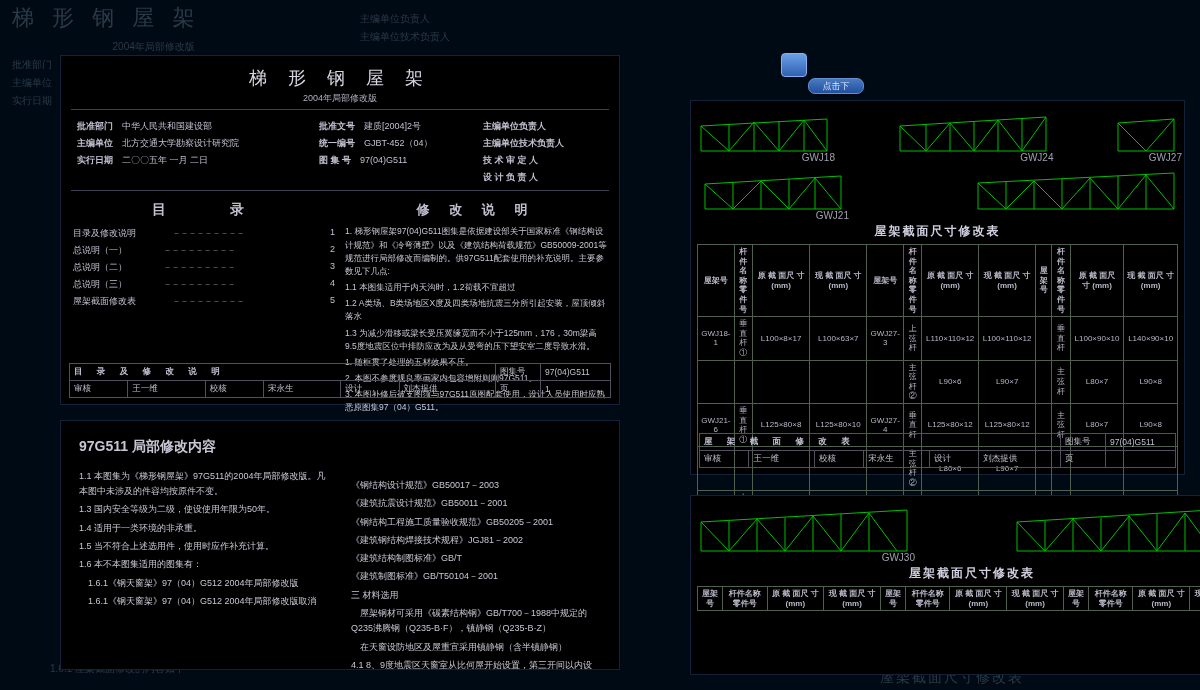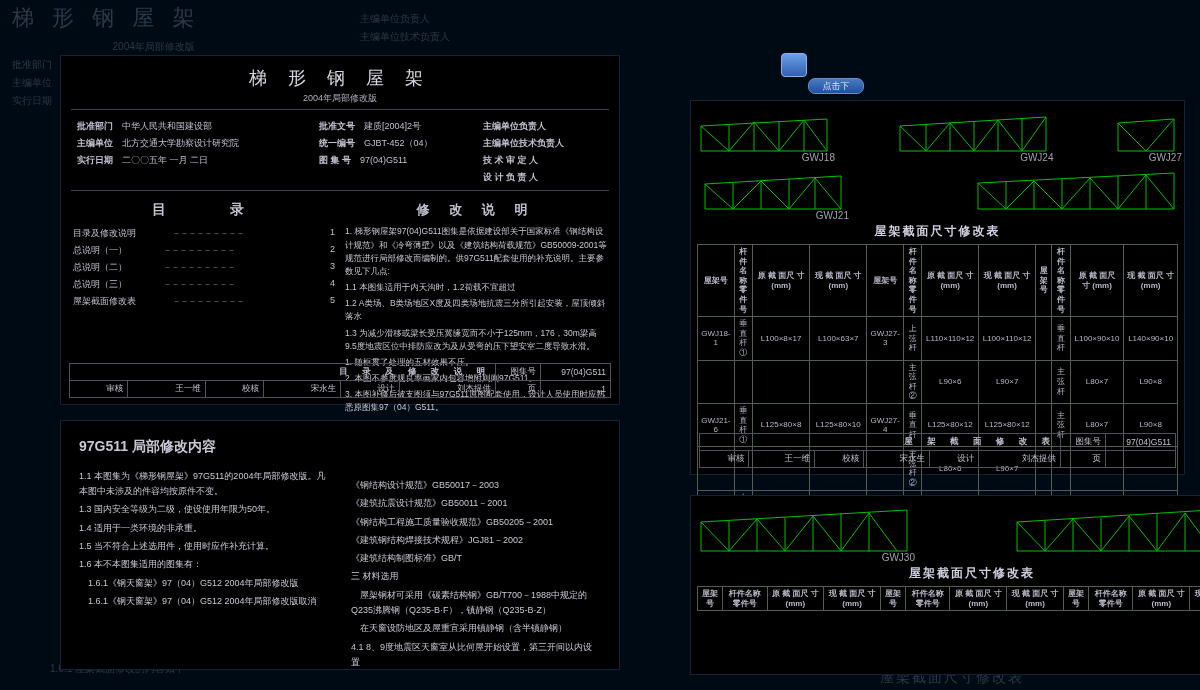--- a/index.html
+++ b/index.html
@@ -52,21 +52,21 @@
   .mulu-title { text-align:center; font-size:14px; letter-spacing:12px; font-weight:bold; margin-bottom:8px;}
   .mulu-line { display:flex; font-size:9px; margin:4px 0; white-space:nowrap;gap:36px;}
   .mulu-line .dot { flex:1; overflow:hidden; letter-spacing:-1px; color:#808090;}
   .desc-title { text-align:center; font-size:13px; letter-spacing:8px; font-weight:bold; margin-bottom:6px;}
   .desc-body { font-size:8.5px; line-height:1.55; color:#c8c8d4;}
   .desc-body .p { margin-bottom:3px; text-indent: 0;}
 
   
   .tblock { position:absolute; bottom:6px; right:8px; left:8px;}
   table.mini { width:100%; border-collapse:collapse; font-size:8.5px; color:#c0c0d0;}
-  table.mini td { border:1px solid #505060; padding:2px 4px; text-align:right;}
+  table.mini td { border:1px solid #505060; padding:2px 4px; text-align:left;}
   table.mini .hdr { letter-spacing:6px; font-weight:bold;}
 
   
   .bl-wrap { display:flex; padding:14px 18px; gap:22px;}
   .bl-wrap .col { flex:1; font-size:9px; line-height:1.7; color:#c8c8d4;}
   .bl-title { text-align:left; font-size:14px; font-weight:bold; margin-bottom:10px;}
   .bl-wrap .ref { margin:3px 0;}
 
   
   .truss-area { padding:10px 8px 0 8px; display:flex; flex-wrap:wrap; gap:8px 10px; justify-content:space-between;}
@@ -220,20 +220,21 @@
       <div class="ref">1.6 本不本图集适用的图集有：</div>
       <div class="ref">　1.6.1《钢天窗架》97（04）G512 2004年局部修改版</div>
       <div class="ref">　1.6.1《钢天窗架》97（04）G512 2004年局部修改版取消</div>
     </div>
     <div class="col" style="padding-top:40px">
       <div class="ref">《钢结构设计规范》GB50017－2003</div>
       <div class="ref">《建筑抗震设计规范》GB50011－2001</div>
       <div class="ref">《钢结构工程施工质量验收规范》GB50205－2001</div>
       <div class="ref">《建筑钢结构焊接技术规程》JGJ81－2002</div>
       <div class="ref">《建筑结构制图标准》GB/T</div>
+      <div class="ref">《建筑制图标准》GB/T50104－2001</div>
       <div class="ref">三 材料选用</div>
       <div class="ref">　屋架钢材可采用《碳素结构钢》GB/T700－1988中规定的Q235沸腾钢（Q235-B·F），镇静钢（Q235-B·Z）</div>
       <div class="ref">　在天窗设防地区及屋重宜采用镇静钢（含半镇静钢）</div>
       <div class="ref">4.1 8、9度地震区天窗室从比何屋开始设置，第三开间以内设置</div>
 
     </div>
   </div>
 </div>
 
 <div class="sheet sheet-tr">

